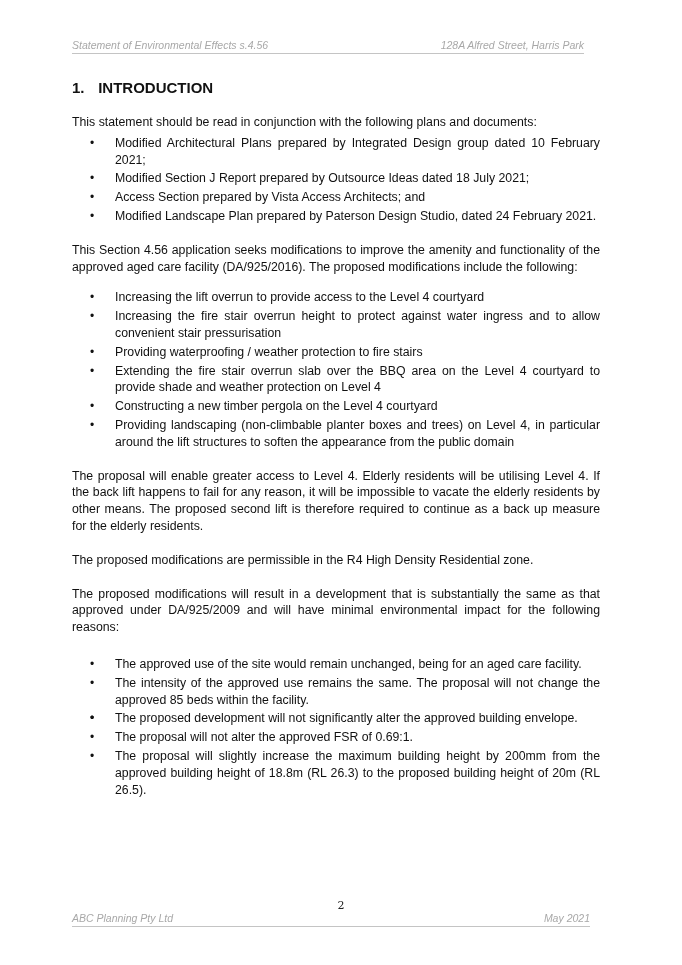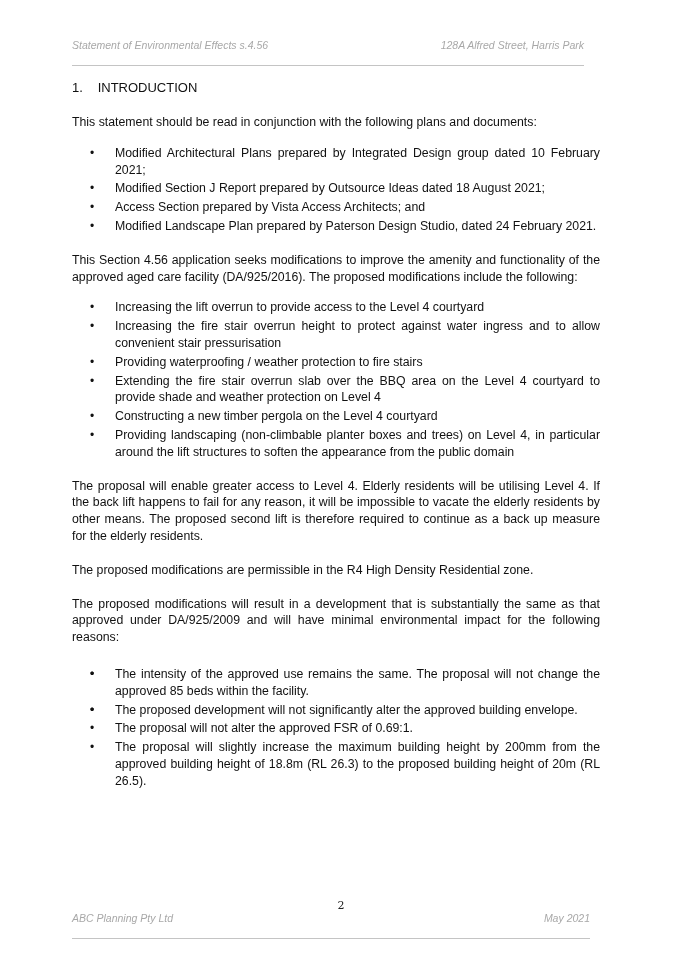--- a/index.html
+++ b/index.html
@@ -4,34 +4,34 @@
   <style>
     html, body { margin: 0; padding: 0; background: #ffffff; }
     body {
       width: 682px; height: 965px; position: relative; overflow: hidden;
       font-family: "Liberation Sans", sans-serif; color: #111111;
     }
     .header, .footer {
       position: absolute; left: 72px; width: 512px;
       font-style: italic; font-size: 10.5px; color: #a8a8a8;
       display: flex; justify-content: space-between;
-      border-bottom: 1px solid #c4c4c4; padding-bottom: 14px;
+      border-bottom: 1px solid #c4c4c4; padding-bottom: 2px;
     }
     .header { top: 39px; }
     .footer { top: 912px; width: 518px; }
     .page-number {
       position: absolute; top: 899px; left: 0; width: 682px; text-align: center;
       font-family: "DejaVu Serif", serif; font-size: 11px; color: #222;
     }
     .content {
       position: absolute; left: 72px; top: 80px; width: 528px;
       font-size: 12.3px; line-height: 16.8px;
     }
     h1 {
-      font-size: 13px; font-weight: normal; margin: 0 0 18px 0; line-height: 16px;
+      font-size: 15px; font-weight: bold; margin: 0 0 18px 0; line-height: 16px;
     }
     h1 .num { display: inline-block; width: 22px; }
     p { margin: 0 0 17px 0; text-align: justify; }
     ul { margin: 0 0 17px 0; padding: 0; list-style: none; }
     ul li {
       position: relative; padding-left: 43px; text-align: justify; margin: 0 0 2px 0;
     }
     ul li .bullet {
       position: absolute; left: 18px; top: 0; font-size: 12px;
     }
@@ -43,46 +43,46 @@
   <span>Statement of Environmental Effects s.4.56</span>
   <span>128A Alfred Street, Harris Park</span>
 </div>
 
 <div class="content">
   <h1>
     <span class="num">1.</span>
     <span>INTRODUCTION</span>
   </h1>
 
-  <p style="margin-bottom:14px">This statement should be read in conjunction with the following plans and documents:</p>
+  <p style="margin-bottom:4px">This statement should be read in conjunction with the following plans and documents:</p>
 
   <ul>
     <li><span class="bullet">•</span><span>Modified Architectural Plans prepared by Integrated Design group dated 10 February 2021;</span></li>
-    <li><span class="bullet">•</span><span>Modified Section J Report prepared by Outsource Ideas dated 18 August 2021;</span></li>
+    <li><span class="bullet">•</span><span>Modified Section J Report prepared by Outsource Ideas dated 18 July 2021;</span></li>
     <li><span class="bullet">•</span><span>Access Section prepared by Vista Access Architects; and</span></li>
     <li><span class="bullet">•</span><span>Modified Landscape Plan prepared by Paterson Design Studio, dated 24 February 2021.</span></li>
   </ul>
 
   <p style="margin-bottom:14px">This Section 4.56 application seeks modifications to improve the amenity and functionality of the approved aged care facility (DA/925/2016). The proposed modifications include the following:</p>
 
   <ul>
     <li><span class="bullet">•</span><span>Increasing the lift overrun to provide access to the Level 4 courtyard</span></li>
     <li><span class="bullet">•</span><span>Increasing the fire stair overrun height to protect against water ingress and to allow convenient stair pressurisation</span></li>
     <li><span class="bullet">•</span><span>Providing waterproofing / weather protection to fire stairs</span></li>
     <li><span class="bullet">•</span><span>Extending the fire stair overrun slab over the BBQ area on the Level 4 courtyard to provide shade and weather protection on Level 4</span></li>
     <li><span class="bullet">•</span><span>Constructing a new timber pergola on the Level 4 courtyard</span></li>
     <li><span class="bullet">•</span><span>Providing landscaping (non-climbable planter boxes and trees) on Level 4, in particular around the lift structures to soften the appearance from the public domain</span></li>
   </ul>
 
   <p>The proposal will enable greater access to Level 4. Elderly residents will be utilising Level 4. If the back lift happens to fail for any reason, it will be impossible to vacate the elderly residents by other means.  The proposed second lift is therefore required to continue as a back up measure for the elderly residents.</p>
   <p>The proposed modifications are permissible in the R4 High Density Residential zone.</p>
   <p style="margin-bottom:20px">The proposed modifications will result in a development that is substantially the same as that approved under DA/925/2009 and will have minimal environmental impact for the following reasons:</p>
 
   <ul>
-    <li><span class="bullet">•</span></li>
+    <li><span class="bullet">•</span><span>The approved use of the site would remain unchanged, being for an aged care facility.</span></li>
     <li><span class="bullet">•</span><span>The intensity of the approved use remains the same. The proposal will not change the approved 85 beds within the facility.</span></li>
     <li><span class="bullet">•</span></li>
     <li><span class="bullet">•</span><span>The proposed development will not significantly alter the approved building envelope.</span></li>
     <li><span class="bullet">•</span><span>The proposal will not alter the approved FSR of 0.69:1.</span></li>
     <li><span class="bullet">•</span><span>The proposal will slightly increase the maximum building height by 200mm from the approved building height of 18.8m (RL 26.3) to the proposed building height of 20m (RL 26.5).</span></li>
   </ul>
 </div>
 
 <div class="page-number">2</div>
 

